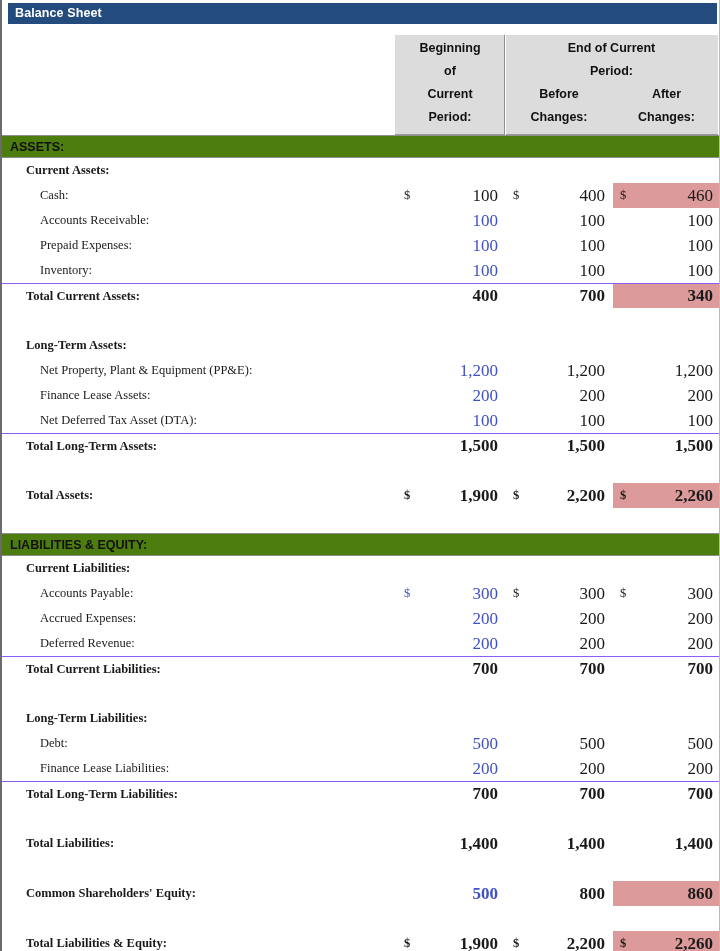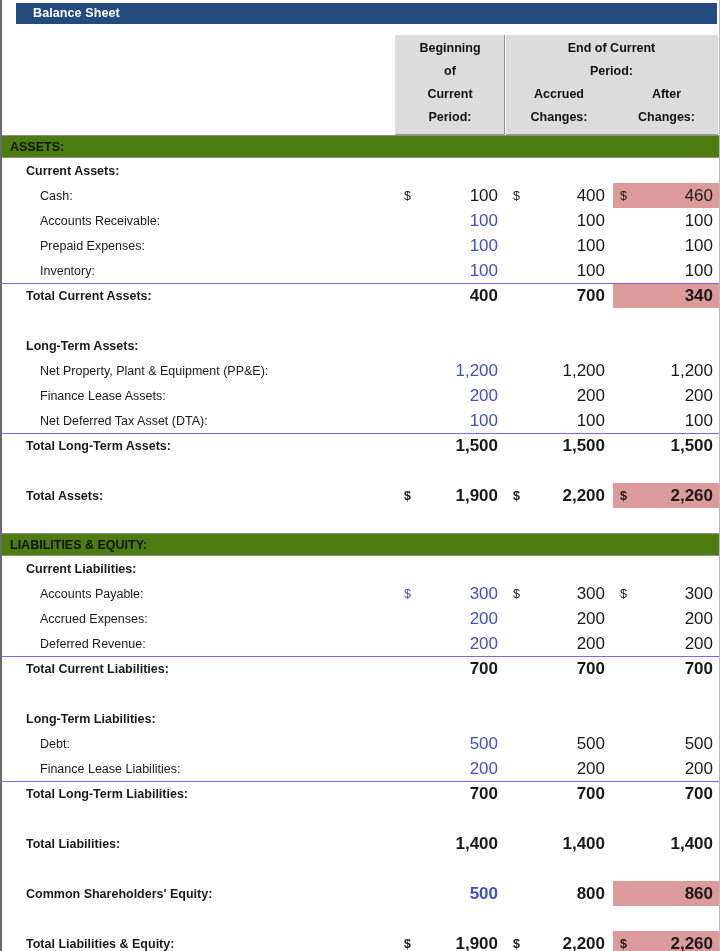--- a/index.html
+++ b/index.html
@@ -14,27 +14,27 @@
     height: 951px;
     background: #ffffff;
     border-left: 2px solid #6b6b6b;
     border-right: 1px solid #b9b9b9;
     overflow: hidden;
   }
 
   
   .titlebar {
     height: 21px;
-    margin: 3px 2px 0 14px;
+    margin: 3px 2px 0 6px;
     background: #234b7d;
     color: #ffffff;
     font-size: 12.5px;
     font-weight: bold;
     line-height: 21px;
-    padding-left: 17px;
+    padding-left: 7px;
     letter-spacing: .1px;
     white-space: nowrap;
   }
 
   
   .header {
     position: relative;
     height: 100px;
     margin-top: 11px;
   }
@@ -76,20 +76,21 @@
     line-height: 22px;
     padding-left: 8px;
     white-space: nowrap;
   }
 
   
   .row {
     position: relative;
     height: 25px;
     width: 100%;
+    font-family: Liberation Serif, serif;
   }
   .row.spacer { height: 25px; }
   .row.topline { border-top: 1px solid #8b5cf6; }
 
   .label {
     position: absolute;
     left: 0; top: 0;
     height: 100%;
     display: flex;
     align-items: center;
@@ -149,21 +150,21 @@
     <div class="hdr-bg hdr-col23"></div>
 
     <div class="hdr-txt c1box hl1">Beginning</div>
     <div class="hdr-txt c1box hl2">of</div>
     <div class="hdr-txt c1box hl3">Current</div>
     <div class="hdr-txt c1box hl4">Period:</div>
 
     <div class="hdr-txt c23box hl1">End of Current</div>
     <div class="hdr-txt c23box hl2">Period:</div>
 
-    <div class="hdr-txt c2box hl3">Accrued</div>
+    <div class="hdr-txt c2box hl3">Before</div>
     <div class="hdr-txt c2box hl4">Changes:</div>
 
     <div class="hdr-txt c3box hl3">After</div>
     <div class="hdr-txt c3box hl4">Changes:</div>
   </div>
 
   <div class="band">ASSETS:</div>
 
   <div class="row">
     <div class="label ind1 bold">Current Assets:</div>

